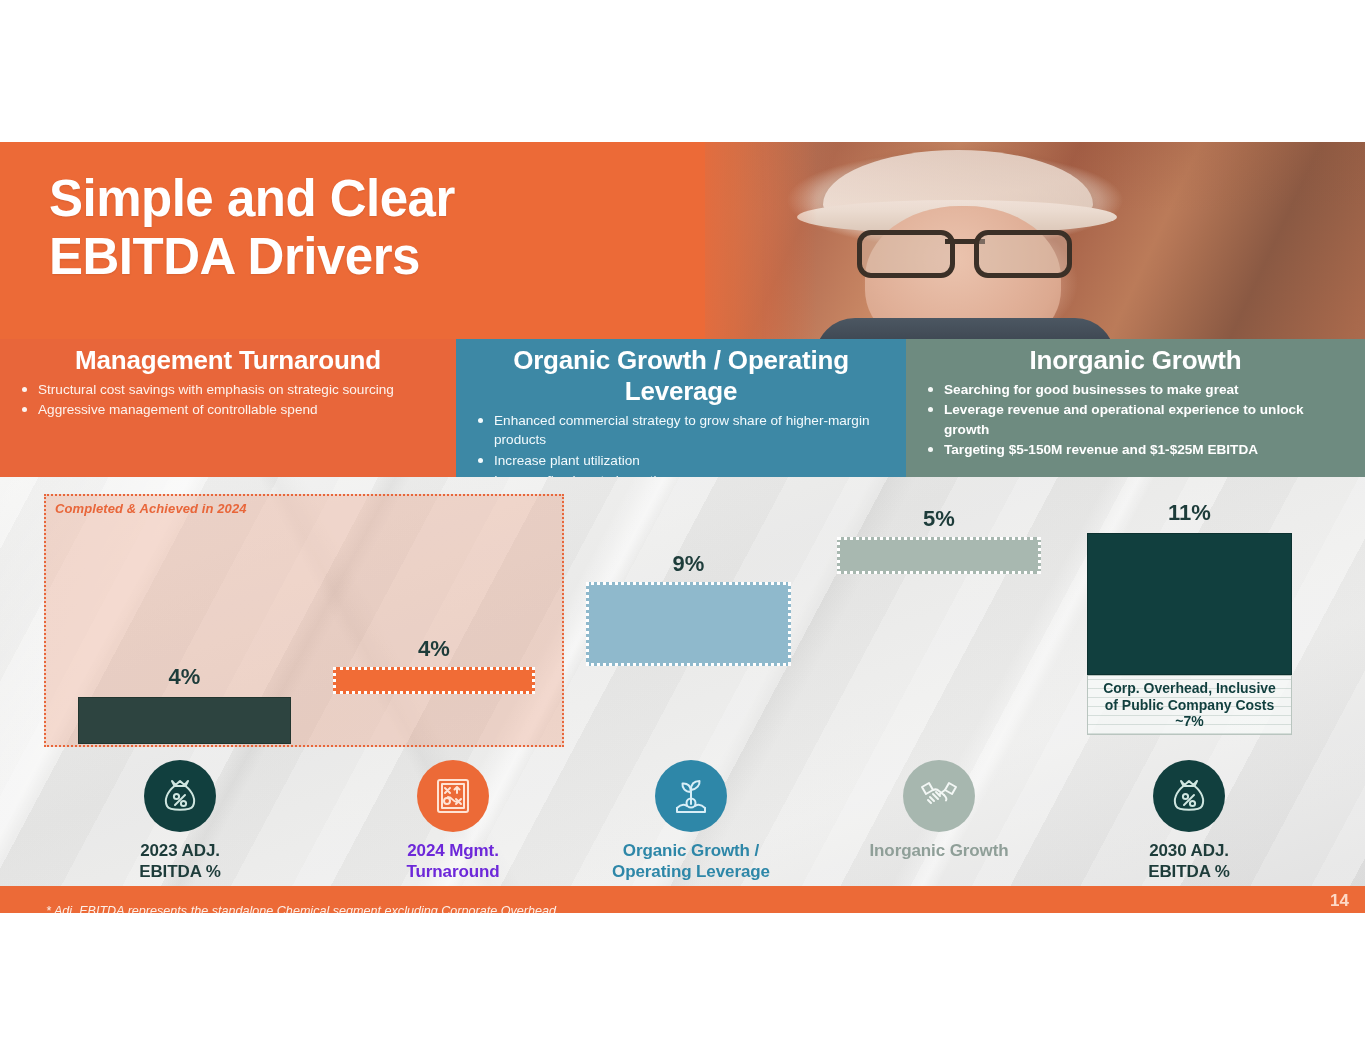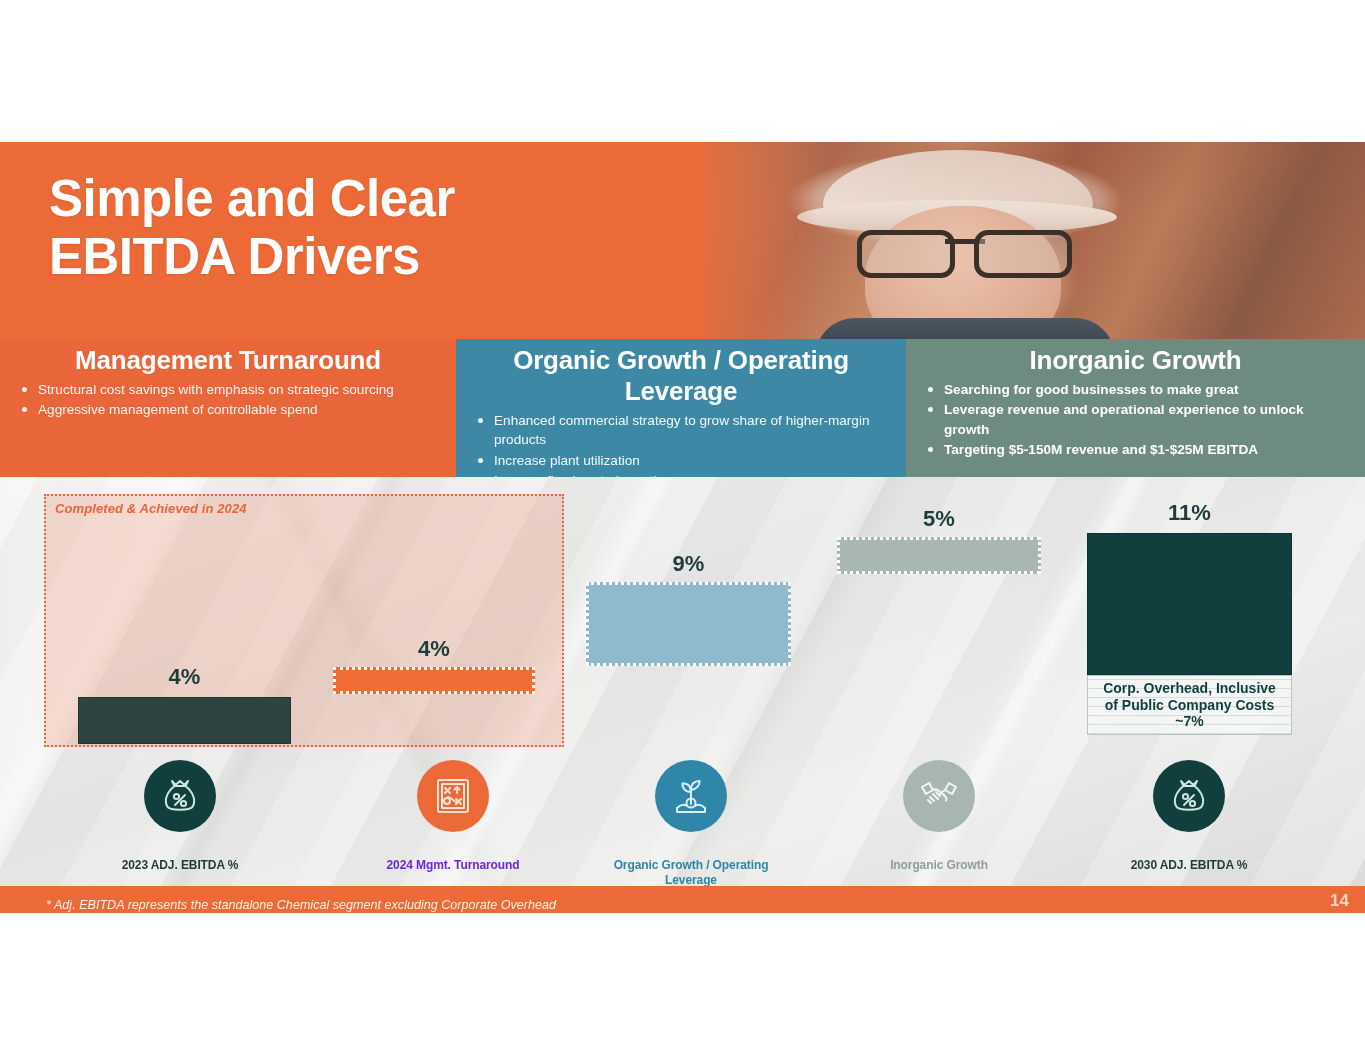--- a/index.html
+++ b/index.html
@@ -95,27 +95,27 @@
         repeating-linear-gradient(0deg, rgba(140,165,155,.30) 0px, rgba(140,165,155,.30) 1px, rgba(255,255,255,0) 1px, rgba(255,255,255,0) 9px),
         rgba(245,248,246,.82);
       color:#113f3e;font-size:14px;font-weight:bold;line-height:1.18;text-align:center;padding-top:4px;}
 
   
   .iconrow{position:absolute;left:0;top:760px;width:1365px;height:126px;}
   .icell{position:absolute;text-align:center;}
   .circ{width:72px;height:72px;border-radius:50%;margin:0 auto;position:relative;}
   .c-dark{background:#113f3e;} .c-orange{background:#ec6a37;}
   .c-blue{background:#2e87a8;} .c-sage{background:#a7b7af;}
-  .ilabel{margin-top:26px;font-size:12px;font-weight:bold;letter-spacing:-.1px;line-height:1.24;}
+  .ilabel{margin-top:8px;font-size:17px;font-weight:bold;letter-spacing:-.1px;line-height:1.24;}
   .l-dark{color:#1d3c3a;} .l-orange{color:#6d28d9;} .l-blue{color:#2e87a8;} .l-sage{color:#8f9f98;}
   .circ svg{position:absolute;left:50%;top:50%;transform:translate(-50%,-50%);}
 
   
   .footer{position:absolute;left:0;top:886px;width:1365px;height:27px;background:#ec6a37;}
-  .fnote{position:absolute;left:46px;top:12px;color:#fdf0e9;font-size:12.6px;font-style:italic;}
+  .fnote{position:absolute;left:46px;top:18px;color:#fdf0e9;font-size:12.6px;font-style:italic;}
   .pnum{position:absolute;right:16px;top:5px;color:#fdd9c7;font-size:17px;font-weight:bold;}
   .whitebelow{position:absolute;left:0;top:913px;width:1365px;height:142px;background:#ffffff;}
   .whiteabove{position:absolute;left:0;top:0;width:1365px;height:142px;background:#ffffff;}
 </style>
 </head>
 <body>
 
 <div class="slide">
 
   <div class="whiteabove"></div>

